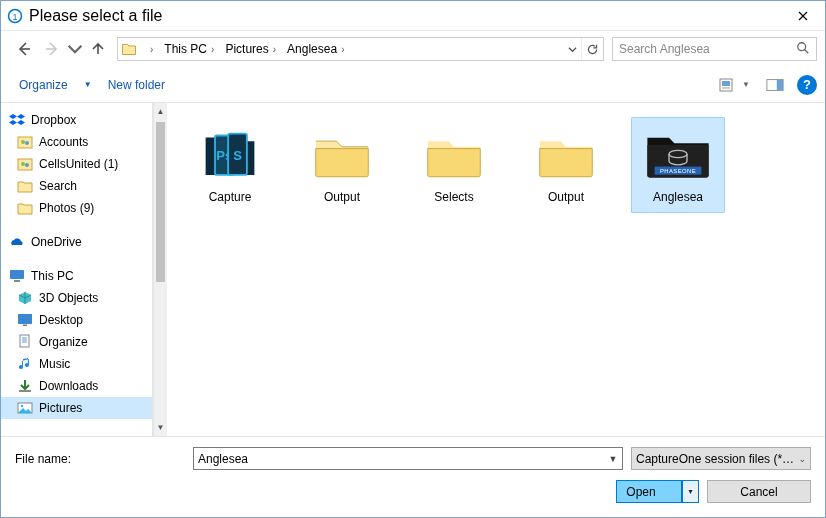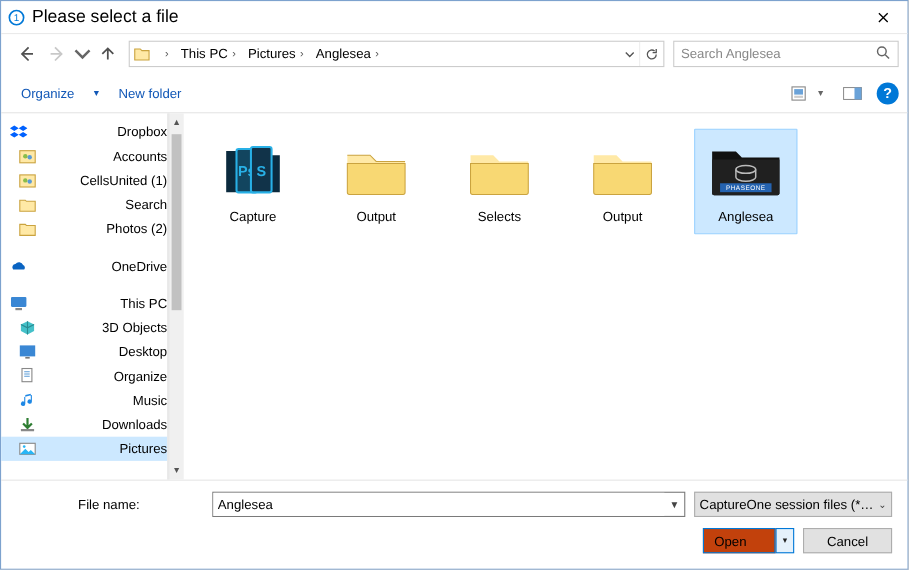--- a/index.html
+++ b/index.html
@@ -56,48 +56,48 @@
   .tree {
     width:152px; border-right:1px solid #e5e5e5; overflow-y:auto; padding:6px 0; 
     position:relative;
   }
   .tree::-webkit-scrollbar{width:17px;}
   .tree::-webkit-scrollbar-track{background:#f0f0f0;}
   .tree::-webkit-scrollbar-thumb{background:#c1c1c1;}
   .tree-scroll { width:14px; background:#f0f0f0; border-left:1px solid #e5e5e5; display:flex; flex-direction:column;}
   .tree-scroll .up,.tree-scroll .down{height:17px; display:flex;align-items:center;justify-content:center;color:#555;font-size:8px;}
   .tree-scroll .thumb{ background:#c1c1c1; margin:0 2px;}
-  .tnode { display:flex; align-items:center; height:22px; padding-left:8px; gap:6px; cursor:default;justify-content:space-between;}
+  .tnode { display:flex; align-items:center; height:22px; padding-left:8px; gap:6px; cursor:default;}
   .tnode.lv1{ padding-left:16px;}
   .tnode.selected{ background:#cce8ff;}
   .tnode .ticon{ width:16px; height:16px; display:flex;align-items:center;justify-content:center;}
   .tnode .tlabel{ white-space:nowrap; overflow:hidden; text-overflow:ellipsis;}
   .tree-gap{ height:12px;}
   
   .content { flex:1; padding:14px 16px; overflow:auto;}
   .items { display:flex; gap:18px; flex-wrap:wrap; align-content:flex-start;}
   .item { width:94px; display:flex; flex-direction:column; align-items:center; padding:6px 3px 8px; border:1px solid transparent; border-radius:1px;}
   .item .ithumb{ width:72px; height:60px; display:flex;align-items:center;justify-content:center; margin-bottom:6px;}
   .item .ilabel{ font-size:12px;}
   .item.selected{ background:#cce8ff; border-color:#99d1ff;}
   
   .footer { border-top:1px solid #e5e5e5; padding:10px 14px 14px; display:flex; flex-direction:column; gap:10px;}
   .fn-row { display:flex; align-items:center; gap:8px; }
-  .fn-label{ width:170px; text-align:center; padding-right:2px;}
+  .fn-label{ width:170px; text-align:left; padding-right:2px;}
   .fn-input{ flex:1; height:23px; border:1px solid #7a7a7a; display:flex; align-items:center;}
   .fn-input input{ flex:1; border:0; outline:0; padding:0 4px; font-size:12px; height:100%;}
   .fn-input .dd{ width:18px; text-align:center; color:#444; font-size:9px;}
   .type-sel{ width:180px; height:23px; border:1px solid #adadad; background:#e1e1e1; display:flex; align-items:center; padding:0 4px; gap:4px; font-size:12px; white-space:nowrap; overflow:hidden;}
   .type-sel .txt{ flex:1; overflow:hidden; text-overflow:ellipsis;}
   .btn-row{ display:flex; justify-content:flex-end; gap:8px;}
   .btn{ height:23px; border:1px solid #adadad; background:#e1e1e1; display:flex; align-items:center; justify-content:center; font-size:12px;}
-  .btn-open{ width:66px; border-color:#0078d7; background:#c2410c; border-width:1px; position:relative; padding-right:16px;}
+  .btn-open{ width:66px; border-color:#0078d7; background:#7dd3fc; border-width:1px; position:relative; padding-right:16px;}
   .btn-open-wrap{ display:flex;}
   .btn-open-split{ width:17px; border:1px solid #0078d7; background:#e5f1fb; border-left:1px solid #0078d7; display:flex;align-items:center;justify-content:center; font-size:8px; color:#222;}
-  .btn-cancel{ width:81px;}
+  .btn-cancel{ width:104px;}
   
   .folder-ic{ width:60px;}
 </style>
 </head>
 <body>
 
 <div class="window">
 
   <div class="titlebar">
     <span class="title-icon">
@@ -250,21 +250,21 @@
             </svg>
           </span>
         <span class="tlabel">Search</span>
       </div>
       <div class="tnode lv1">
         <span class="ticon">
             <svg width="16" height="16" viewBox="0 0 16 16">
               <path d="M1 4h5l1 1h8v9H1z" fill="#ffe9a6" stroke="#caa33f"></path>
             </svg>
           </span>
-        <span class="tlabel">Photos (2)</span>
+        <span class="tlabel">Photos (9)</span>
       </div>
       <div class="tree-gap"></div>
       <div class="tnode">
         <span class="ticon">
             <svg width="16" height="16" viewBox="0 0 16 16">
               <path d="M3 11a3 3 0 0 1 2-5 4 4 0 0 1 7 1 2.5 2.5 0 0 1 1 4z" fill="#0a64c2"></path>
             </svg>
           </span>
         <span class="tlabel">OneDrive</span>
       </div>

